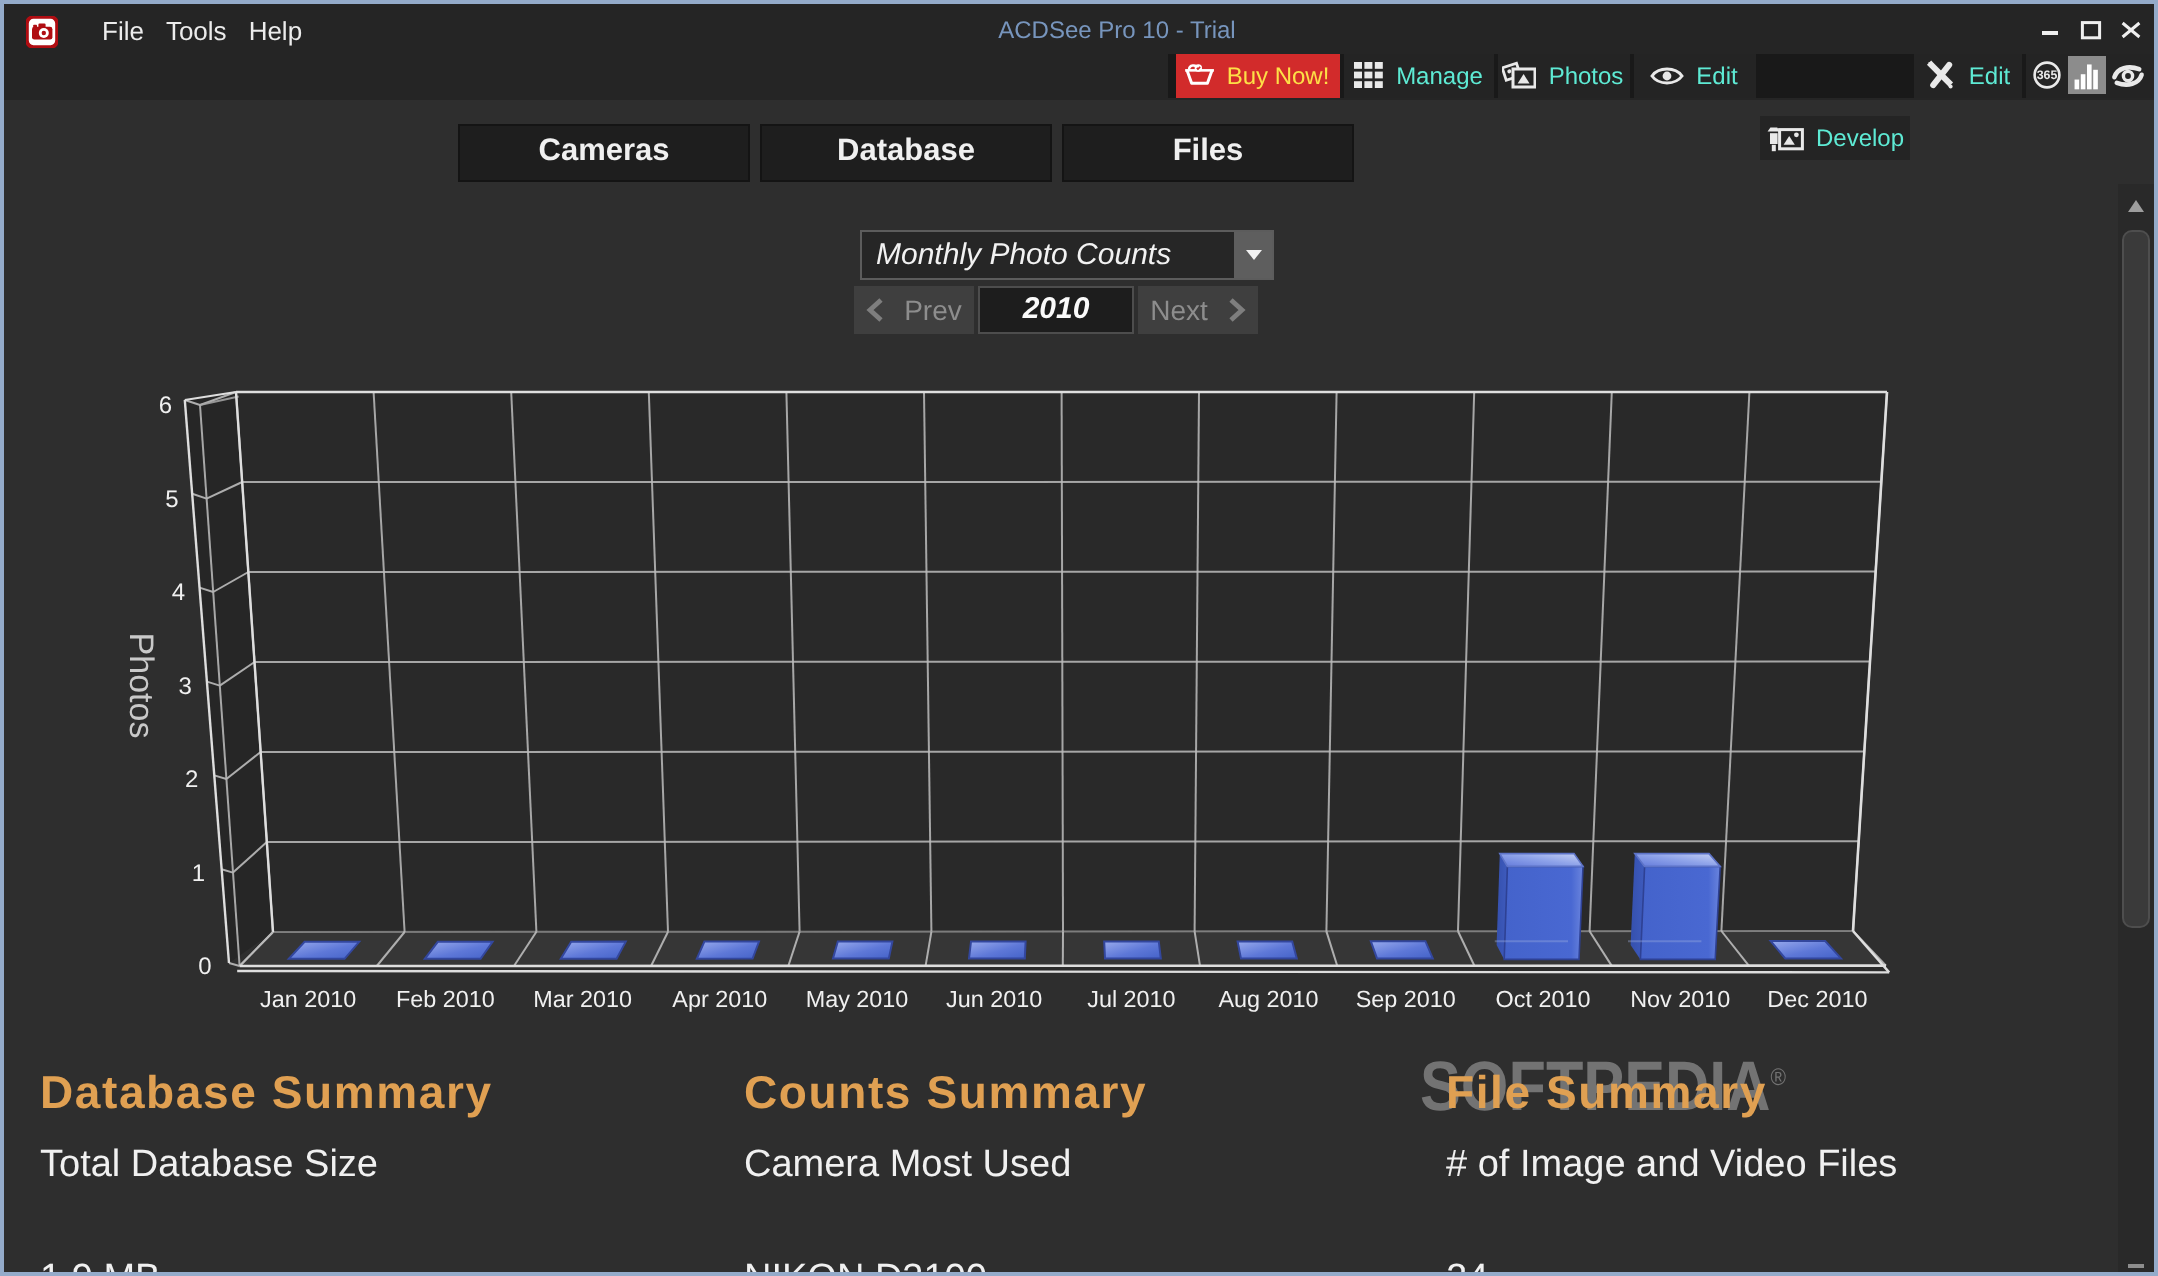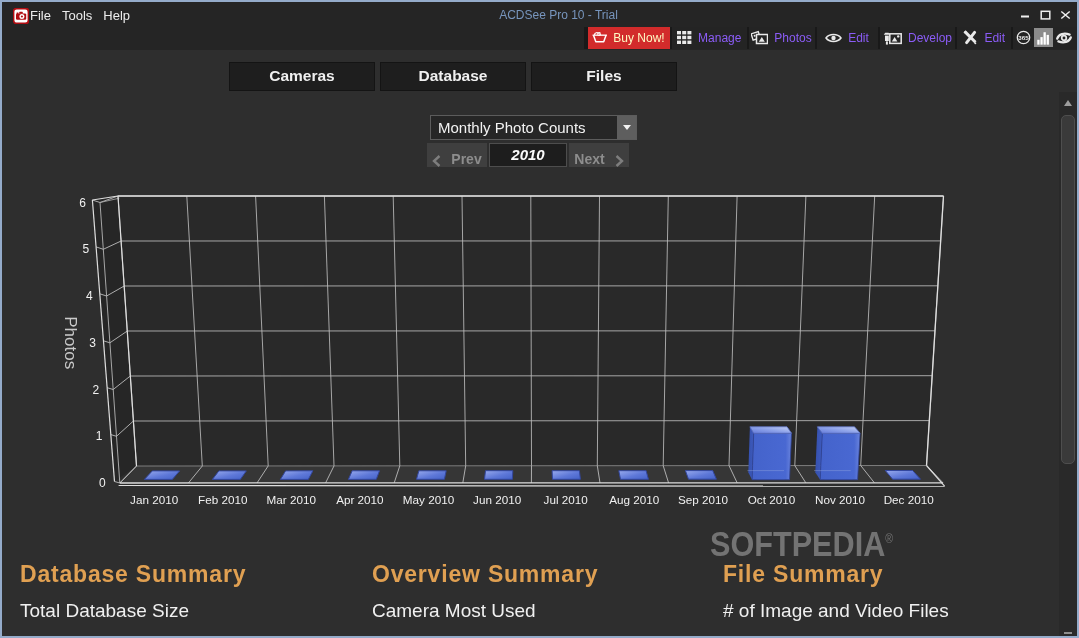--- a/index.html
+++ b/index.html
@@ -2,50 +2,50 @@
 <html><head>
 <meta charset="utf-8">
 <style>
   * { margin:0; padding:0; box-sizing:border-box; }
   html,body { width:1079px; height:638px; overflow:hidden; }
   body { font-family:"Liberation Sans", sans-serif; background:#2e2e2e; position:relative; }
   .frame { position:absolute; inset:0; border:2px solid #94abca; z-index:50; pointer-events:none; }
   
   .topband { position:absolute; left:2px; top:2px; width:1075px; height:48px; background:#252525; }
   .logo { position:absolute; left:11px; top:5.5px; width:16px; height:16px; }
-  .menu { position:absolute; left:28px; top:6px; display:flex; }
+  .menu { position:absolute; left:49px; top:6px; display:flex; }
   .menu-item { color:#ececec; font-size:13px; margin-right:11px; white-space:nowrap; }
   .win-title { position:absolute; left:0; right:0; top:6px; text-align:center; padding-left:38px; color:#7795bd; font-size:12px; }
   .win-controls { position:absolute; right:2px; top:0px; display:flex; }
   .win-btn { width:20px; height:24px; display:flex; align-items:flex-start; justify-content:center; }
   
   .strip { position:absolute; left:582px; top:24.5px; width:493px; height:22px; background:#191919; }
-  .seg { position:absolute; top:0; background:#242424; height:22px; display:flex; align-items:center; justify-content:center; color:#8b5cf6; font-size:12px; white-space:nowrap; }
+  .seg { position:absolute; top:0; background:#242424; height:22px; display:flex; align-items:center; justify-content:center; color:#5eead4; font-size:12px; white-space:nowrap; }
   .seg .ic { margin-right:6px; display:flex; align-items:center; }
-  .seg.buynow { background:#d22b2b; color:#fef9c3; }
+  .seg.buynow { background:#d22b2b; color:#fde047; }
   
   .tabs { position:absolute; left:229px; top:61.5px; display:flex; }
   .tab { width:146px; height:29px; margin-right:5px; display:flex; align-items:center; justify-content:center;
          font-size:15.5px; font-weight:bold; color:#f0f0f0; background:#1e1e1e; border:1px solid #141414; }
   .tab.selected { background:#3e3e3e; color:#dcdcdc; border:1px solid #3e3e3e; }
   
   .combo { position:absolute; left:430px; top:114.5px; width:207px; height:25.5px; border:1px solid #5c5c5c; background:#262626; display:flex; }
-  .combo-text { flex:1; color:#f2f2f2; font-size:15px; line-height:23.5px; padding-left:7px; white-space:nowrap; overflow:hidden; }
+  .combo-text { flex:1; color:#f2f2f2; font-size:15px; line-height:23.5px; padding-left:7px; white-space:nowrap; overflow:hidden;font-style:italic; }
   .combo-btn { width:19px; background:#5e5e5e; display:flex; align-items:center; justify-content:center; }
   .combo-arrow { width:0; height:0; border-left:4px solid transparent; border-right:4px solid transparent; border-top:5px solid #f2f2f2; }
   .yearnav { position:absolute; left:427px; top:142.5px; display:flex; }
-  .nav-btn { width:60px; height:24px; background:#3f3f3f; color:#8d8d8d; font-size:14px; display:flex; align-items:flex-end; justify-content:center; margin-right:2px;font-weight:bold; }
+  .nav-btn { width:60px; height:24px; background:#3f3f3f; color:#8d8d8d; font-size:14px; display:flex; align-items:center; justify-content:center; margin-right:2px; }
   .nav-btn .chev { display:flex; align-items:center; }
   .year-field { width:78px; height:24px; background:#1d1d1d; border:1px solid #4d4d4d; color:#fafafa; font-weight:bold; font-size:15px; text-align:center; line-height:22px; margin-right:2px;font-style:italic; }
   
   #chart-svg { position:absolute; left:0; top:0; pointer-events:none; }
   
   .watermark { position:absolute; left:710px; top:524px; color:#737373; font-size:35px; font-weight:bold; z-index:1; white-space:nowrap; transform:scaleX(0.875); transform-origin:left top; }
   .watermark sup { font-size:12px; font-weight:normal; vertical-align:super; letter-spacing:0; }
-  .summaries { position:absolute; left:0; top:0; width:1079px; height:466px; z-index:2;margin-top:28px; }
+  .summaries { position:absolute; left:0; top:0; width:1079px; height:466px; z-index:2; }
   .sum-col { position:absolute; }
   .sum-col.c0 { left:20px; } .sum-col.c1 { left:372px; } .sum-col.c2 { left:723px; }
   .sum-title { position:absolute; top:535px; color:#e0a052; font-size:23px; font-weight:bold; letter-spacing:0.8px; line-height:1; white-space:nowrap; }
   .sum-label { position:absolute; top:573px; color:#f0f0f0; font-size:19px; line-height:1; white-space:nowrap; }
   .sum-value { position:absolute; top:630px; color:#f0f0f0; font-size:19px; line-height:1; white-space:nowrap; }
   
   .scroll { position:absolute; left:1059px; top:92px; width:18px; bottom:2px; background:#292929; }
   .scroll-up { position:absolute; top:8px; left:4.5px; width:0; height:0; border-left:4.5px solid transparent; border-right:4.5px solid transparent; border-bottom:6px solid #9d9d9d; }
   .scroll-thumb { position:absolute; left:1.5px; top:23px; width:14px; height:349px; background:#3a3a3a; border:1px solid #4e4e4e; border-radius:5px; }
   .scroll-bottom-dash { position:absolute; left:4.5px; bottom:2px; width:8px; height:2px; background:#8d8d8d; }
@@ -134,21 +134,21 @@
     </div>
     <div class="seg" style="left:232.5px; width:61px;">
       <span class="ic">
         <svg width="17" height="12" viewBox="0 0 17 12">
           <path d="M1 6 C4.3 1.4 12.7 1.4 16 6 C12.7 10.6 4.3 10.6 1 6 Z" fill="none" stroke="#e9e9e9" stroke-width="1.5"></path>
           <circle cx="8.5" cy="6" r="2.2" fill="#e9e9e9"></circle>
         </svg>
       </span>
       <span>Edit</span>
     </div>
-    <div class="seg" style="left:296px; width:75px;">
+    <div class="seg" style="left:296px; width:75px;margin-top:31px;">
       <span class="ic">
         <svg width="19" height="16" viewBox="0 0 19 16">
           <path d="M0.8 4.8 L7 4.8 L5.6 2.8 L2.2 2.8 Z" fill="#e9e9e9"></path>
           <rect x="2" y="5.6" width="3.8" height="5.4" fill="#e9e9e9"></rect>
           <rect x="2.9" y="11.4" width="2" height="3.2" fill="#e9e9e9"></rect>
           <rect x="6.8" y="3.8" width="11.4" height="9.6" fill="#242424" stroke="#e9e9e9" stroke-width="1.5"></rect>
           <path d="M8.8 11.4 L11.6 7 L14.4 11.4 Z" fill="#e9e9e9"></path>
           <circle cx="15.2" cy="6.4" r="1.2" fill="#e9e9e9"></circle>
         </svg>
       </span>
@@ -355,21 +355,21 @@
 
 <div class="watermark"><span>SOFTPEDIA</span><sup>®</sup></div>
 
 <div class="summaries">
   <div class="sum-col c0">
     <div class="sum-title">Database Summary</div>
     <div class="sum-label">Total Database Size</div>
     <div class="sum-value">1.9 MB</div>
   </div>
   <div class="sum-col c1">
-    <div class="sum-title">Overview Summary</div>
+    <div class="sum-title">Counts Summary</div>
     <div class="sum-label">Camera Most Used</div>
     <div class="sum-value">NIKON D3100</div>
   </div>
   <div class="sum-col c2">
     <div class="sum-title">File Summary</div>
     <div class="sum-label"># of Image and Video Files</div>
     <div class="sum-value">24</div>
   </div>
 </div>
 

